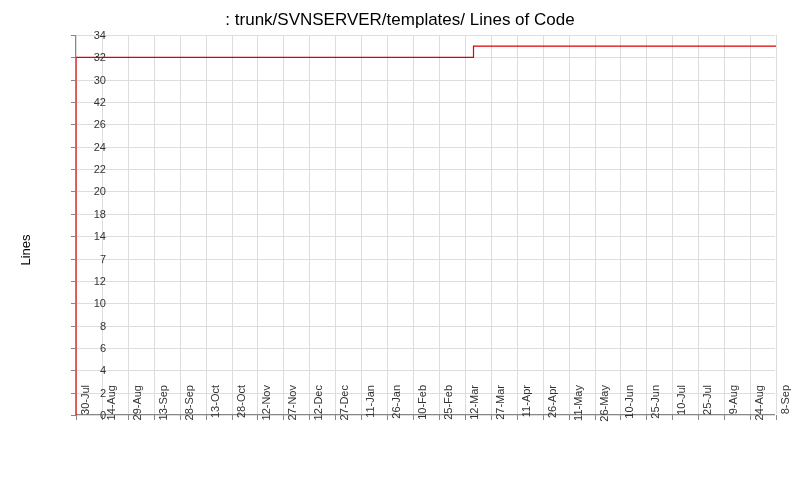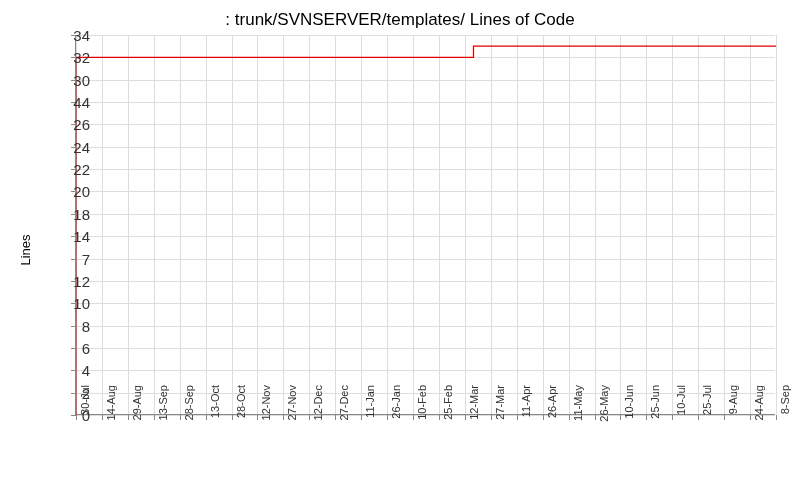--- a/index.html
+++ b/index.html
@@ -47,22 +47,22 @@
     position: absolute;
     bottom: 4px;
     left: 0;
     width: 100%;
     text-align: center;
     font-size: 13px;
     color: #000;
   }
   .y-tick {
     position: absolute;
-    right: 710px;
-    font-size: 15px;
+    right: 694px;
+    font-size: 11px;
     color: #333;
     text-align: right;
     width: 30px;
     transform: translateY(-50%);
   }
   .y-grid {
     position: absolute;
     left: 0;
     width: 100%;
     height: 0;
@@ -214,21 +214,21 @@
     <div class="y-tick" style="top: 325.588px;">8</div>
     <div class="y-tick" style="top: 303.235px;">10</div>
     <div class="y-tick" style="top: 280.882px;">12</div>
     <div class="y-tick" style="top: 258.529px;">7</div>
     <div class="y-tick" style="top: 236.176px;">14</div>
     <div class="y-tick" style="top: 213.824px;">18</div>
     <div class="y-tick" style="top: 191.471px;">20</div>
     <div class="y-tick" style="top: 169.118px;">22</div>
     <div class="y-tick" style="top: 146.765px;">24</div>
     <div class="y-tick" style="top: 124.412px;">26</div>
-    <div class="y-tick" style="top: 102.059px;">44</div>
+    <div class="y-tick" style="top: 102.059px;">42</div>
     <div class="y-tick" style="top: 79.7059px;">30</div>
     <div class="y-tick" style="top: 57.3529px;">32</div>
     <div class="y-tick" style="top: 35px;">34</div>
     <div class="x-tick" style="left: 79px;">30-Jul</div>
     <div class="x-tick" style="left: 104.926px;">14-Aug</div>
     <div class="x-tick" style="left: 130.852px;">29-Aug</div>
     <div class="x-tick" style="left: 156.778px;">13-Sep</div>
     <div class="x-tick" style="left: 182.704px;">28-Sep</div>
     <div class="x-tick" style="left: 208.63px;">13-Oct</div>
     <div class="x-tick" style="left: 234.556px;">28-Oct</div>

